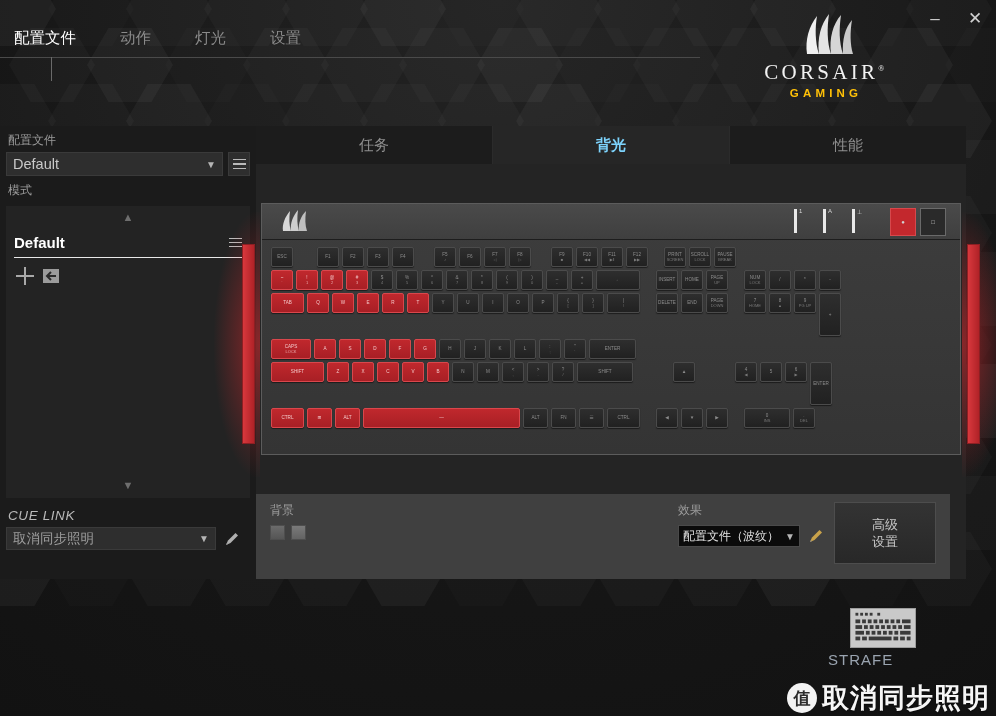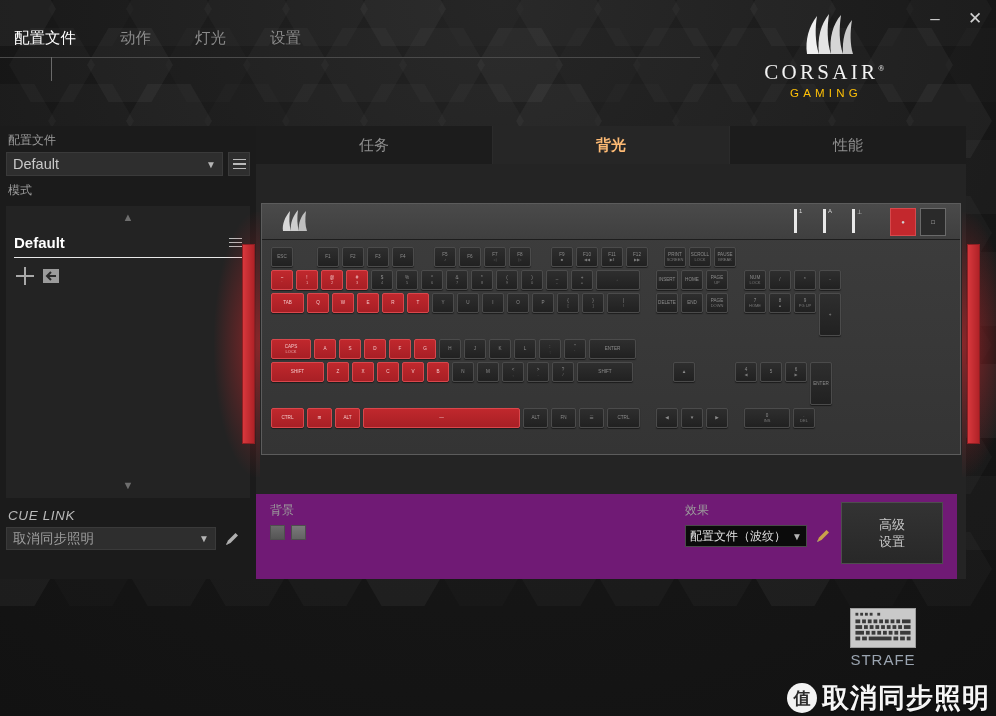--- a/index.html
+++ b/index.html
@@ -51,21 +51,21 @@
   }
   .logo .sails { width: 62px; height: 42px; display: block; margin: 0 auto 4px; }
   .logo .word {
     font-size: 21px; letter-spacing: 3.3px; color: #f2f2f2;
     font-family: "Liberation Serif", "DejaVu Serif", serif;
     font-weight: 400;
   }
   .logo .word sup { font-size: 8px; vertical-align: super; }
   .logo .gaming {
     font-size: 11.5px; letter-spacing: 4.2px; color: #ffc107;
-    font-weight: normal; margin-top: 2px;
+    font-weight: bold; margin-top: 2px;
   }
 
   
   .topnav {
     position: absolute; top: 28px; left: 0; width: 700px; z-index: 30;
   }
   .navrow { display: flex; align-items: flex-end; padding-left: 14px; }
   .navitem {
     font-size: 15.5px; color: #8a8a8a; padding: 0 0 8px 0;
     margin-right: 44px; cursor: default; white-space: nowrap;
@@ -166,21 +166,21 @@
     position: absolute; left: 256px; top: 126px; width: 710px; height: 453px;
     background: #242424; z-index: 20;
   }
   .tabs { display: flex; height: 38px; background: #1c1c1c; }
   .tab {
     flex: 1; display: flex; align-items: center; justify-content: center;
     font-size: 15px; color: #8f8f8f; cursor: default;
     border-right: 1px solid #2b2b2b;
   }
   .tab:last-child { border-right: none; }
-  .tab.active { color: #fdba74; font-weight: bold; background: #262626; }
+  .tab.active { color: #7dd3fc; font-weight: bold; background: #262626; }
 
   .kbstage {
     position: relative; height: 330px;
     display: flex; align-items: center; justify-content: center;
   }
 
   
   .kb {
     position: relative; width: 700px; height: 252px;
     background: linear-gradient(#3d3d3d, #343434);
@@ -235,22 +235,22 @@
   .sidelight.r { right: -20px; }
   .glow {
     position: absolute; top: 8px; width: 46px; height: 265px;
     pointer-events: none;
   }
   .glow.l { left: -48px; background: radial-gradient(ellipse at right, rgba(200,40,45,.62), rgba(200,40,45,0) 72%); }
   .glow.r { right: -48px; background: radial-gradient(ellipse at left, rgba(200,40,45,.62), rgba(200,40,45,0) 72%); }
 
   
   .ctrlbar {
-    position: absolute; bottom: 0; left: 0; right: 9px; height: 85px;
-    background: #701a75; display: flex; align-items: flex-start;
+    position: absolute; bottom: 0; left: 0; right: 16px; height: 85px;
+    background: #404040; display: flex; align-items: flex-start;
     padding: 8px 14px 0 14px;
   }
   .cb-group { display: flex; flex-direction: column; }
   .cb-label { font-size: 12px; color: #9c9c9c; margin-bottom: 6px; }
   .swatches { display: flex; gap: 6px; }
   .swatch {
     width: 15px; height: 15px; border: 1px solid #4e4e4e;
     background: linear-gradient(#6b6b6b,#555); cursor: default;
   }
   .swatch.b2 { background: linear-gradient(#7a7a7a,#636363); }
@@ -275,21 +275,21 @@
     width: 102px; height: 62px; background: linear-gradient(#333,#282828);
     border: 1px solid #4d4d4d;
     display: flex; flex-direction: column; align-items: center;
     justify-content: center; line-height: 17px;
     font-size: 13px; color: #c6c6c6; cursor: default;
   }
 
   
   .device {
     position: absolute; right: 58px; bottom: 48px; width: 110px;
-    text-align: center; z-index: 25;
+    z-index: 25;
   }
   .device .kbicon {
     width: 66px; height: 40px; margin: 0 auto 3px;
     background: #c9c9c9; border: 1px solid #9d9d9d;
     display: block;
   }
   .device .dname {
     font-size: 15px; color: #9aa4b0; letter-spacing: 1px;
   }
 

